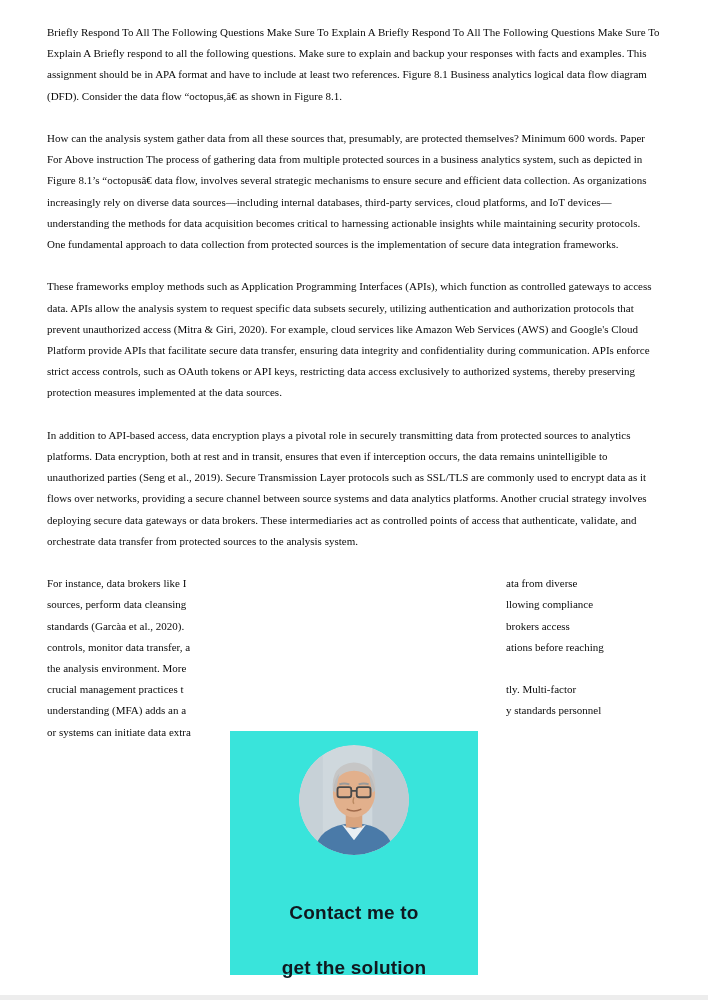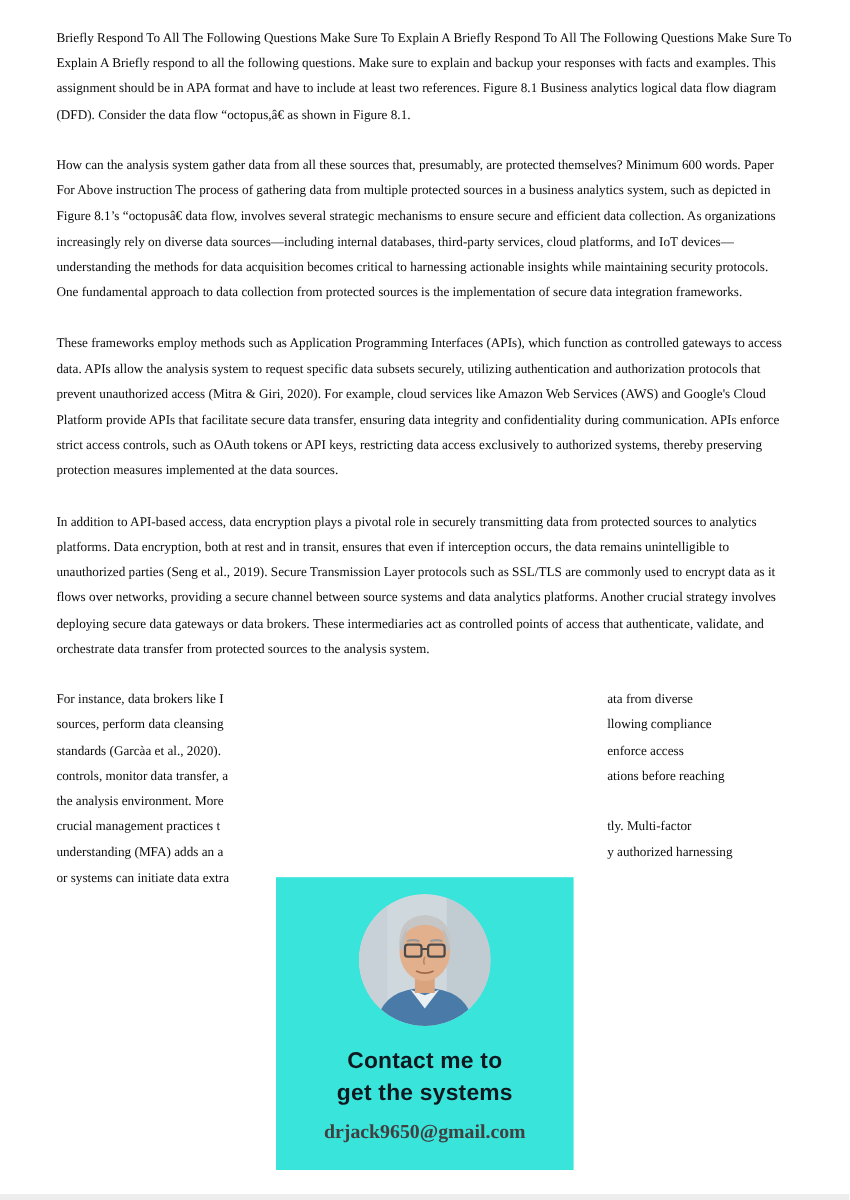--- a/index.html
+++ b/index.html
@@ -44,20 +44,21 @@
     left: 230px;
     top: 731px;
     width: 248px;
     height: 244px;
     background: #39E4DB;
     display: flex;
     flex-direction: column;
     align-items: center;
     box-sizing: border-box;
     padding-top: 14px;
+    gap: 28px;
   }
   .avatar-wrap {
     width: 110px;
     height: 110px;
     border-radius: 50%;
     overflow: hidden;
     flex: 0 0 auto;
   }
   .avatar-wrap svg { display: block; width: 110px; height: 110px; }
   .contact-line {
@@ -100,36 +101,36 @@
       <div class="p5line">
         <span class="frag-left">For instance, data brokers like I</span>
         <span class="frag-right">ata from diverse</span>
       </div>
       <div class="p5line">
         <span class="frag-left">sources, perform data cleansing</span>
         <span class="frag-right">llowing compliance</span>
       </div>
       <div class="p5line">
         <span class="frag-left">standards (Garcàa et al., 2020).</span>
-        <span class="frag-right">enforce access</span>
+        <span class="frag-right">brokers access</span>
       </div>
       <div class="p5line">
         <span class="frag-left">controls, monitor data transfer, a</span>
         <span class="frag-right">ations before reaching</span>
       </div>
       <div class="p5line">
         <span class="frag-left">the analysis environment. More</span>
       </div>
       <div class="p5line">
         <span class="frag-left">crucial management practices t</span>
         <span class="frag-right">tly. Multi-factor</span>
       </div>
       <div class="p5line">
         <span class="frag-left">understanding (MFA) adds an a</span>
-        <span class="frag-right">y authorized harnessing</span>
+        <span class="frag-right">y standards personnel</span>
       </div>
       <div class="p5line">
         <span class="frag-left">or systems can initiate data extra</span>
         <span class="frag-right"></span>
       </div>
     </div>
   </div>
 
   <div class="contact-card">
     <div class="avatar-wrap">
@@ -154,19 +155,19 @@
           <rect x="63" y="46" width="15" height="11" rx="2.5" fill="none" stroke="#4a4a4a" stroke-width="2"></rect>
           <line x1="57" y1="50" x2="63" y2="50" stroke="#4a4a4a" stroke-width="2"></line>
           <path d="M44 43 Q49 41 55 43" stroke="#9a9a9a" stroke-width="2" fill="none"></path>
           <path d="M65 43 Q71 41 76 43" stroke="#9a9a9a" stroke-width="2" fill="none"></path>
           <path d="M60 57 Q58 62 60 64" stroke="#b98860" stroke-width="1.5" fill="none"></path>
           <path d="M52 70 Q60 74 68 70" stroke="#a06a4a" stroke-width="1.6" fill="none"></path>
         </g>
       </svg>
     </div>
     <div class="contact-line first">Contact me to</div>
-    <div class="contact-line">get the systems</div>
+    <div class="contact-line">get the solution</div>
     <div class="contact-email">drjack9650@gmail.com</div>
   </div>
 
   <div class="page-bottom-edge"></div>
 
 </div>
 
 </body></html>

